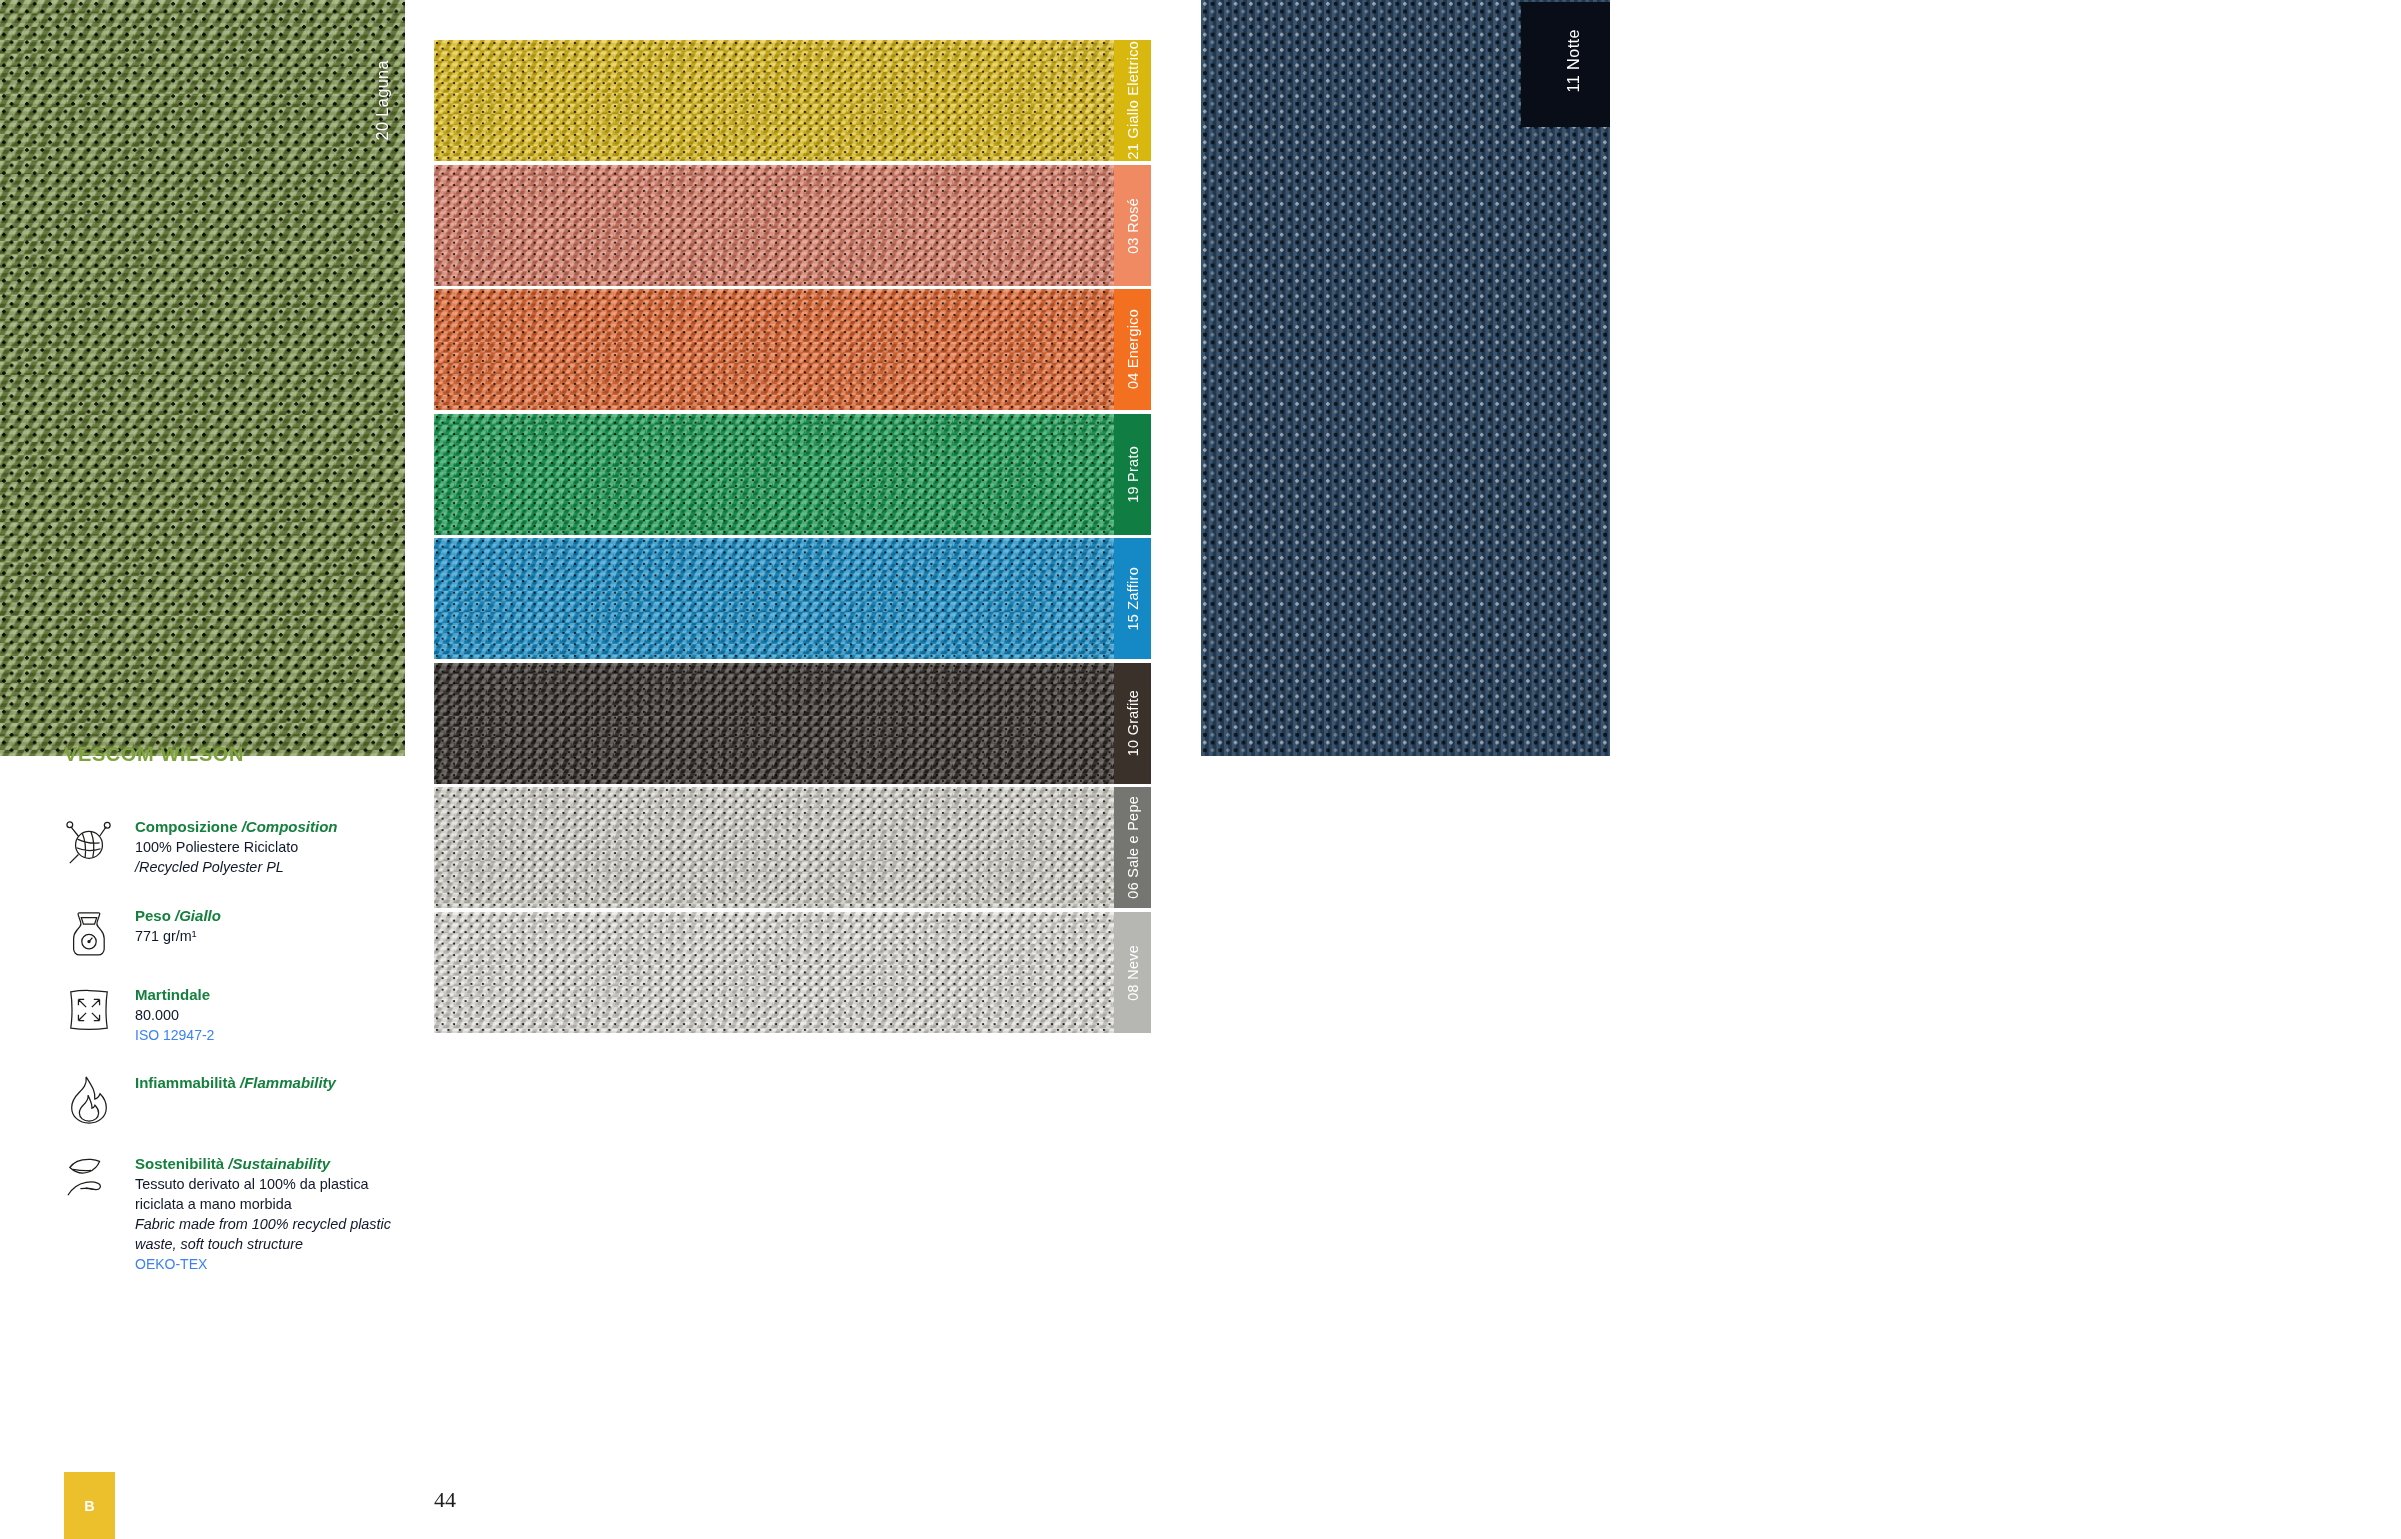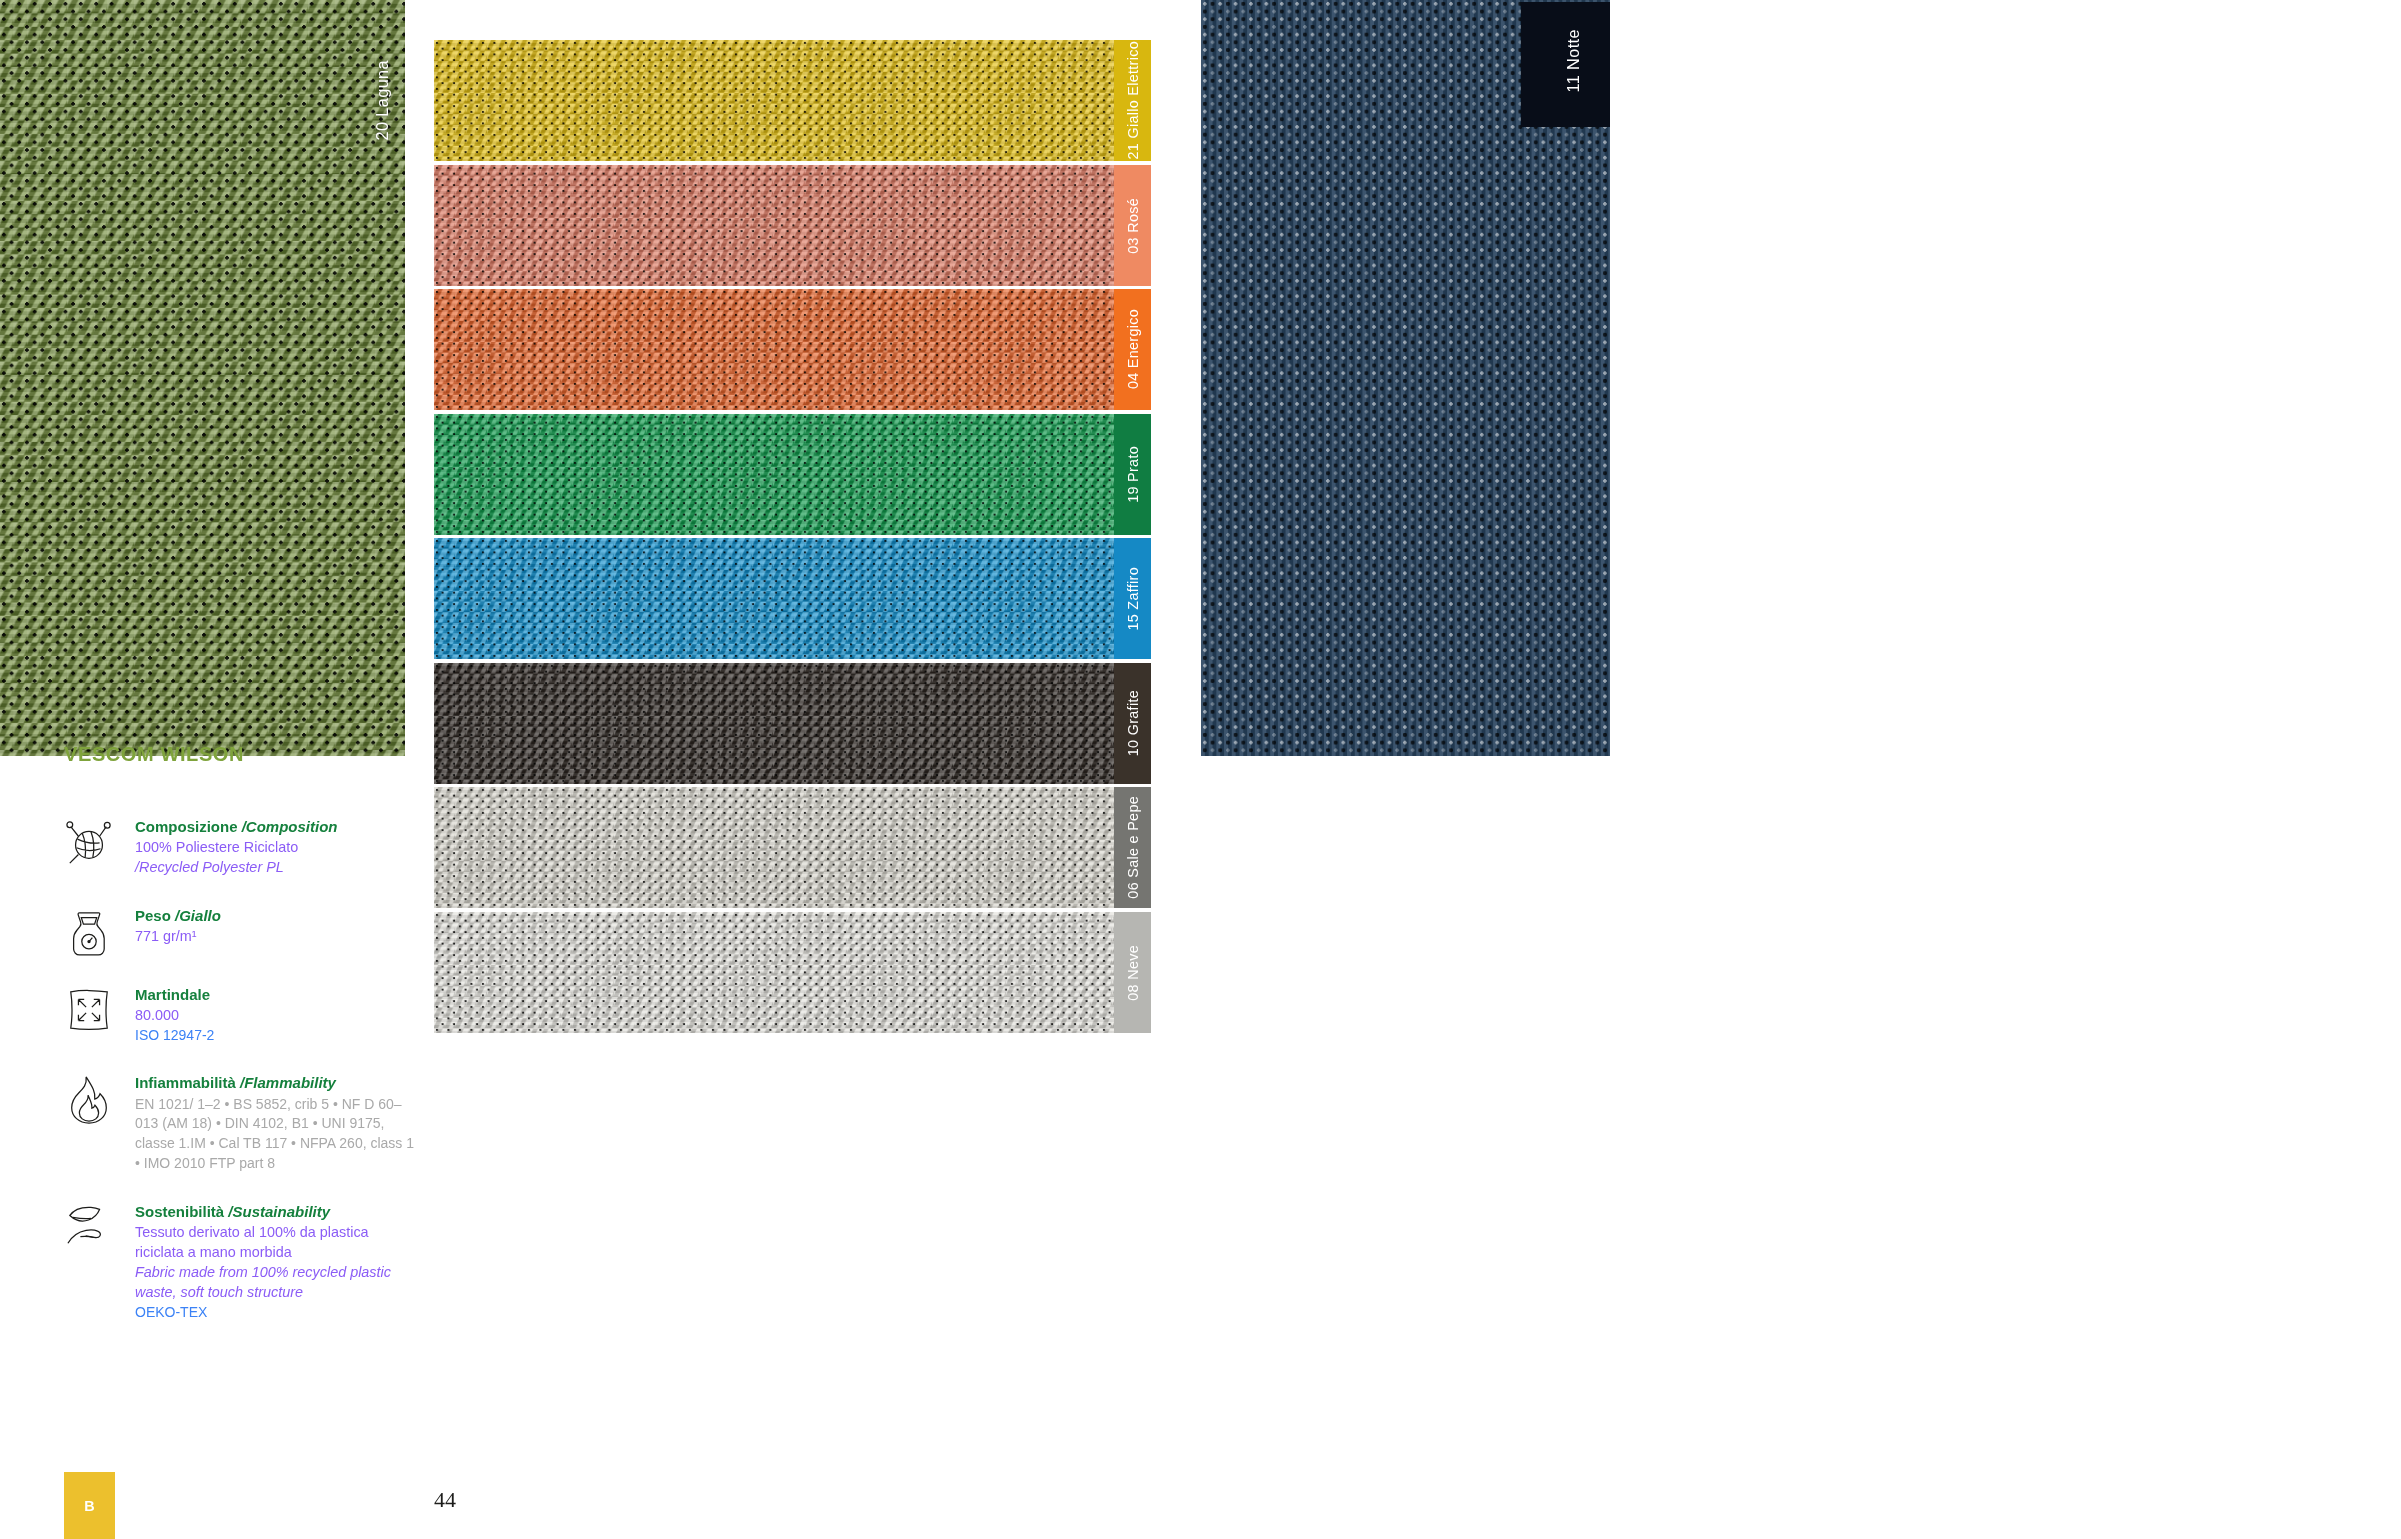--- a/index.html
+++ b/index.html
@@ -146,21 +146,21 @@
     font-size: 15px;
     font-weight: bold;
     color: #15803d;
     line-height: 1.35;
     margin-bottom: 1px;
   }
   .spec-head em { font-style: italic; }
 
   .spec-val {
     font-size: 14.4px;
-    color: #8b5cf6;
+    color: #0f172a;
     line-height: 1.38;
   }
   .spec-val.it { font-style: italic; }
   .spec-sub {
     font-size: 14px;
     color: #3b82f6;
     line-height: 1.38;
   }
   .spec-note {
     font-size: 14px;
@@ -343,21 +343,20 @@
           </div>
           <div class="spec">
             <div class="spec-icon">
               <svg width="50" height="52" viewBox="0 0 52 54" fill="none" stroke="#1d1d1b" stroke-width="1.3">
                 <path d="M23 3c1 8-3 12-7.5 16.5C11 24 8 29 8 35c0 9 7.5 16 18 16s18-7 18-16c0-6-2.5-10.5-6.5-14.5-1 3-3 5-5.5 5.5 1-7-2-12-9-23z"></path>
                 <path d="M25 22c.6 5-2 7.5-4.6 10C17.5 34.7 16 37.5 16 40.5c0 5 4.4 8.5 10 8.5s10-3.5 10-8.5c0-3.2-1.4-5.7-3.8-8.1-.6 1.6-1.8 2.8-3.2 3.1.6-4-1.2-7-4-13.5z"></path>
               </svg>
             </div>
             <div class="spec-body">
               <div class="spec-head"><span>Infiammabilità </span><em>/Flammability</em></div>
-              <div class="spec-note">EN 1021/ 1–2 • BS 5852, crib 5 • NF D 60–013 (AM 18) • DIN 4102, B1 • UNI 9175, classe 1.IM • Cal TB 117 • NFPA 260, class 1 • IMO 2010 FTP part 8</div>
             </div>
           </div>
           <div class="spec">
             <div class="spec-icon">
               <svg width="50" height="46" viewBox="0 0 52 48" fill="none" stroke="#1d1d1b" stroke-width="1.3">
                 <path d="M6 13c4-6 12-9 22-8.5 4 .2 7 1.2 9 2.2-2 5-6 9-11.5 11C20 19.7 12.5 19 6 13z"></path>
                 <path d="M9 15c6 1 13 2 19 1"></path>
                 <path d="M4 42c4-7 11-12 19-13.5 5-1 9-.5 12 .8 2.5 1 3.5 3 2.5 4.8-1 1.8-3.5 2.2-6 1.8l-9-1.5"></path>
                 <path d="M17 35c5-.6 10-.2 14 1"></path>
               </svg>

